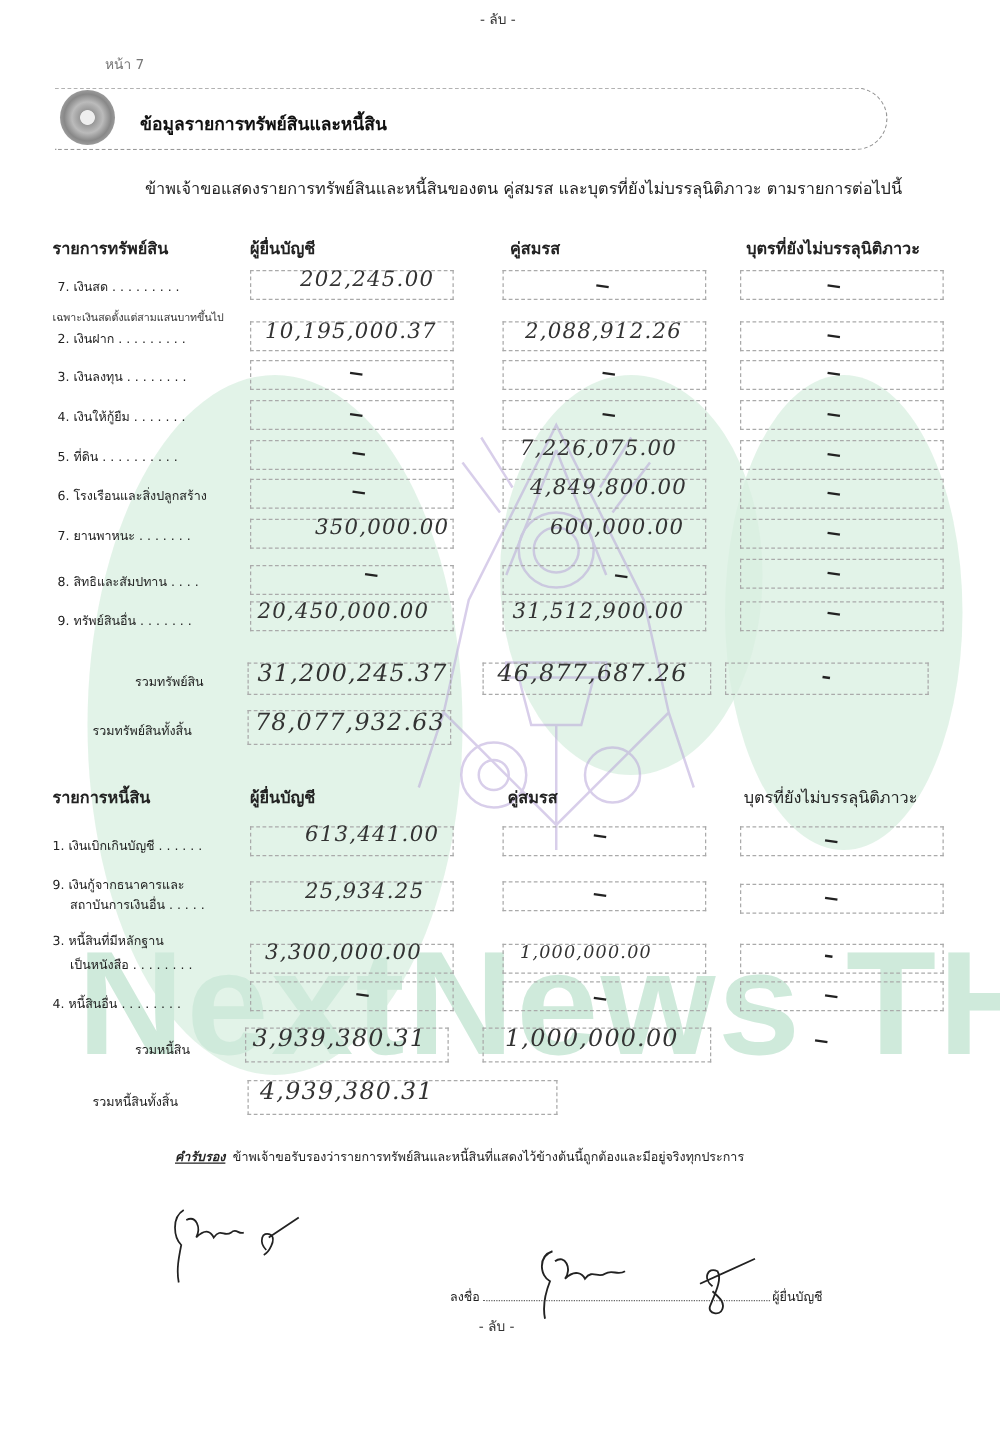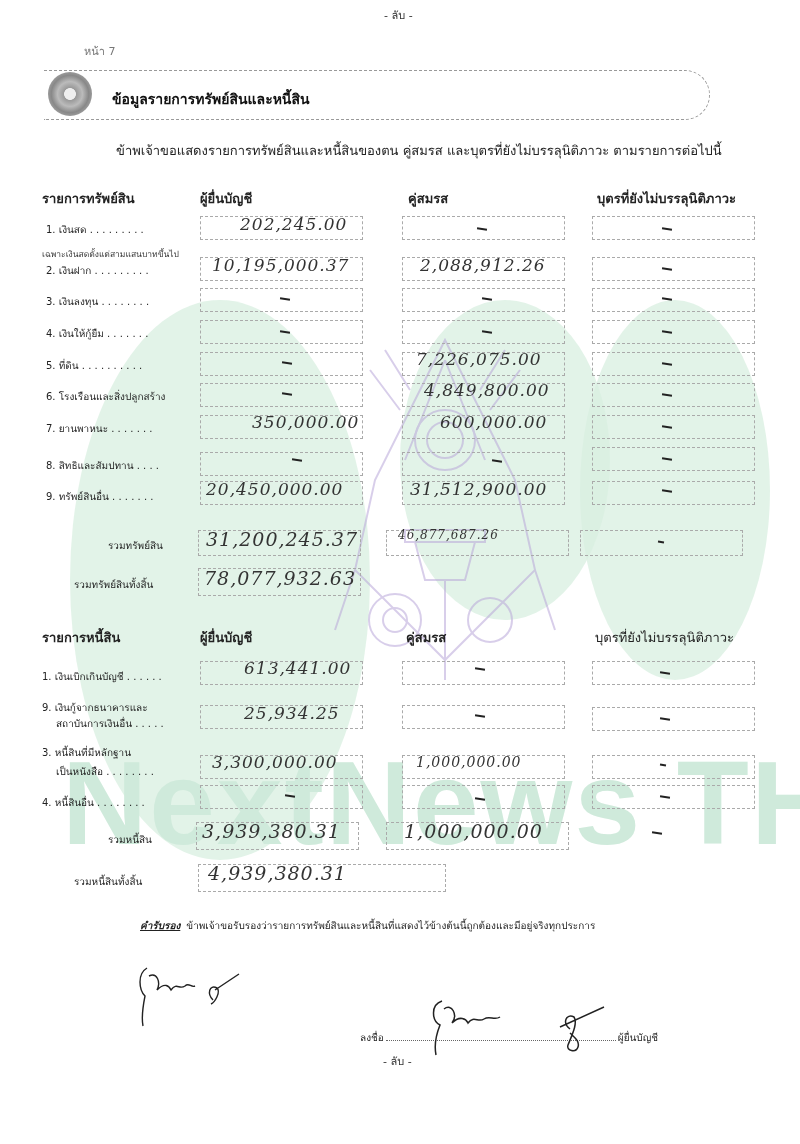--- a/index.html
+++ b/index.html
@@ -65,21 +65,21 @@
   <div class="banner-title">ข้อมูลรายการทรัพย์สินและหนี้สิน</div>
   <div class="intro">ข้าพเจ้าขอแสดงรายการทรัพย์สินและหนี้สินของตน คู่สมรส และบุตรที่ยังไม่บรรลุนิติภาวะ ตามรายการต่อไปนี้</div>
 
   <div class="col-h" style="left:42px;top:188px;">รายการทรัพย์สิน</div>
   <div class="col-h" style="left:200px;top:188px;">ผู้ยื่นบัญชี</div>
   <div class="col-h" style="left:408px;top:188px;">คู่สมรส</div>
   <div class="col-h" style="left:597px;top:188px;">บุตรที่ยังไม่บรรลุนิติภาวะ</div>
 
   <div class="sub-note" style="left:42px;top:247px;">เฉพาะเงินสดตั้งแต่สามแสนบาทขึ้นไป</div>
 
-  <div class="row-label" style="left:46px;top:222px;">1. เงินสด . . . . . . . . .</div>
+  <div class="row-label" style="left:46px;top:222px;">7. เงินสด . . . . . . . . .</div>
   <div class="box" style="left:200px;top:216px;width:163px;"></div>
   <div class="hw" style="left:240px;top:214px;">202,245.00</div>
   <div class="box" style="left:402px;top:216px;width:163px;"></div>
   <div class="dash" style="left:477px;top:228px;"></div>
   <div class="box" style="left:592px;top:216px;width:163px;"></div>
   <div class="dash" style="left:662px;top:228px;"></div>
 
   <div class="row-label" style="left:46px;top:263px;">2. เงินฝาก . . . . . . . . .</div>
   <div class="box" style="left:200px;top:257px;width:163px;"></div>
   <div class="hw" style="left:212px;top:255px;">10,195,000.37</div>
@@ -141,21 +141,21 @@
   <div class="hw" style="left:206px;top:479px;">20,450,000.00</div>
   <div class="box" style="left:402px;top:481px;width:163px;"></div>
   <div class="hw" style="left:410px;top:479px;">31,512,900.00</div>
   <div class="box" style="left:592px;top:481px;width:163px;"></div>
   <div class="dash" style="left:662px;top:490px;"></div>
 
   <div class="row-label" style="left:108px;top:538px;">รวมทรัพย์สิน</div>
   <div class="box" style="left:198px;top:530px;width:163px;height:26px;"></div>
   <div class="hw" style="left:206px;top:528px;font-size:19px;">31,200,245.37</div>
   <div class="box" style="left:386px;top:530px;width:183px;height:26px;"></div>
-  <div class="hw" style="left:398px;top:528px;font-size:12px;">46,877,687.26</div>
+  <div class="hw" style="left:398px;top:528px;font-size:19px;">46,877,687.26</div>
   <div class="box" style="left:580px;top:530px;width:163px;height:26px;"></div>
   <div class="dash" style="left:658px;top:541px;width:6px;"></div>
 
   <div class="row-label" style="left:74px;top:577px;">รวมทรัพย์สินทั้งสิ้น</div>
   <div class="box" style="left:198px;top:568px;width:163px;height:28px;"></div>
   <div class="hw" style="left:204px;top:567px;font-size:19px;">78,077,932.63</div>
 
   <div class="col-h" style="left:42px;top:627px;">รายการหนี้สิน</div>
   <div class="col-h" style="left:200px;top:627px;">ผู้ยื่นบัญชี</div>
   <div class="col-h" style="left:406px;top:627px;">คู่สมรส</div>

